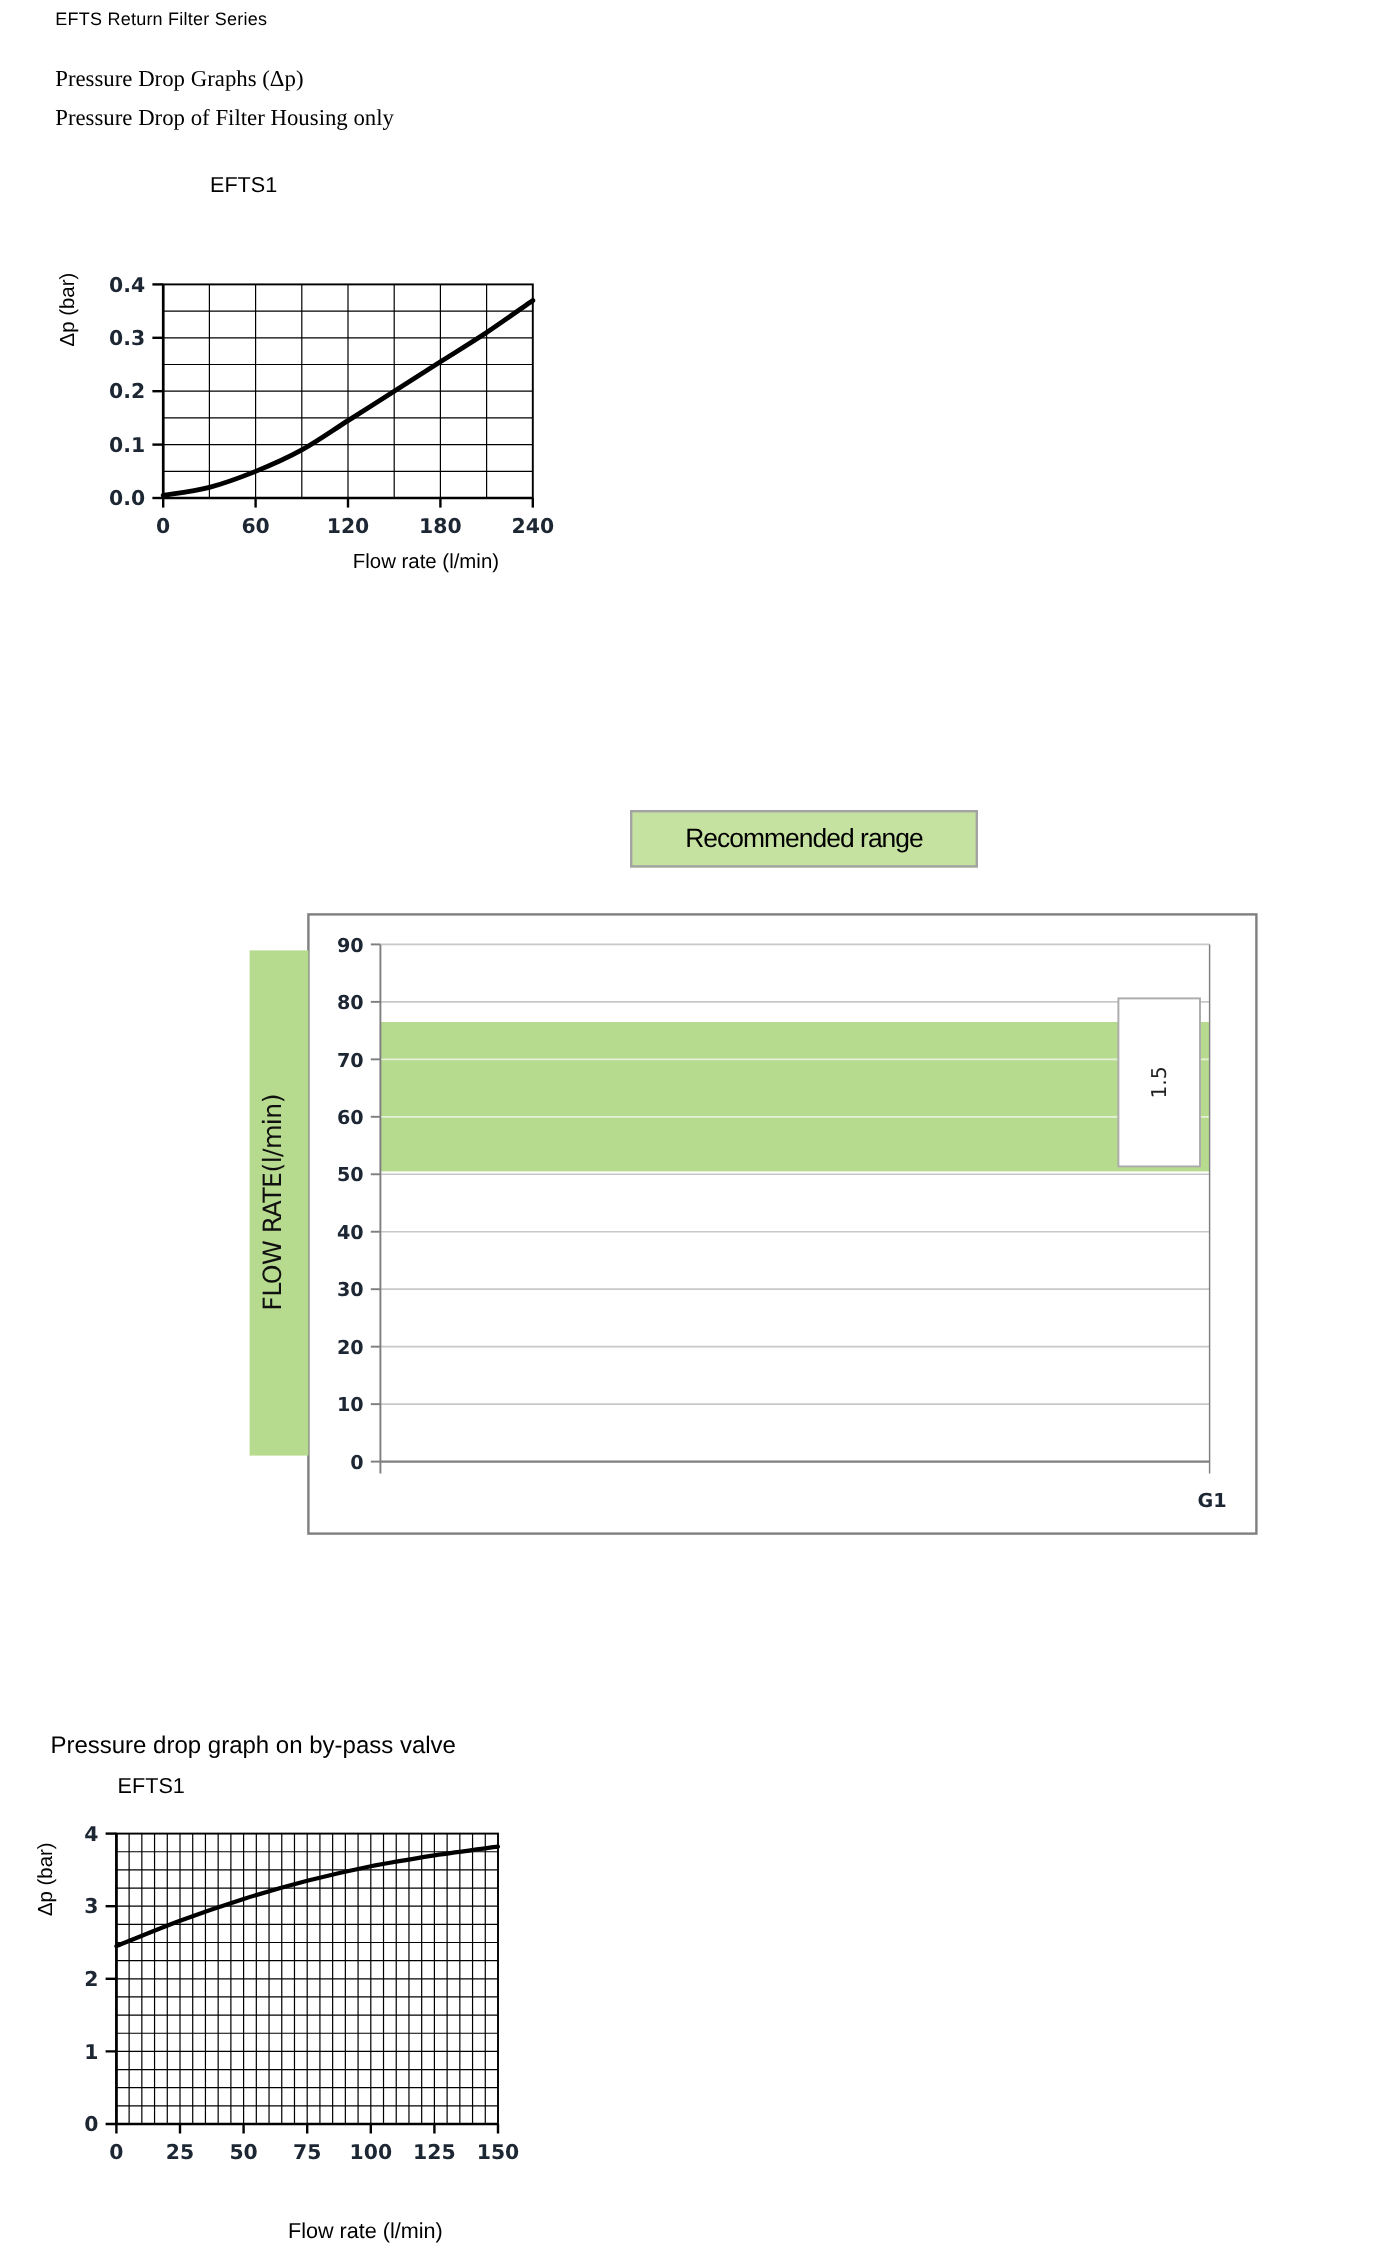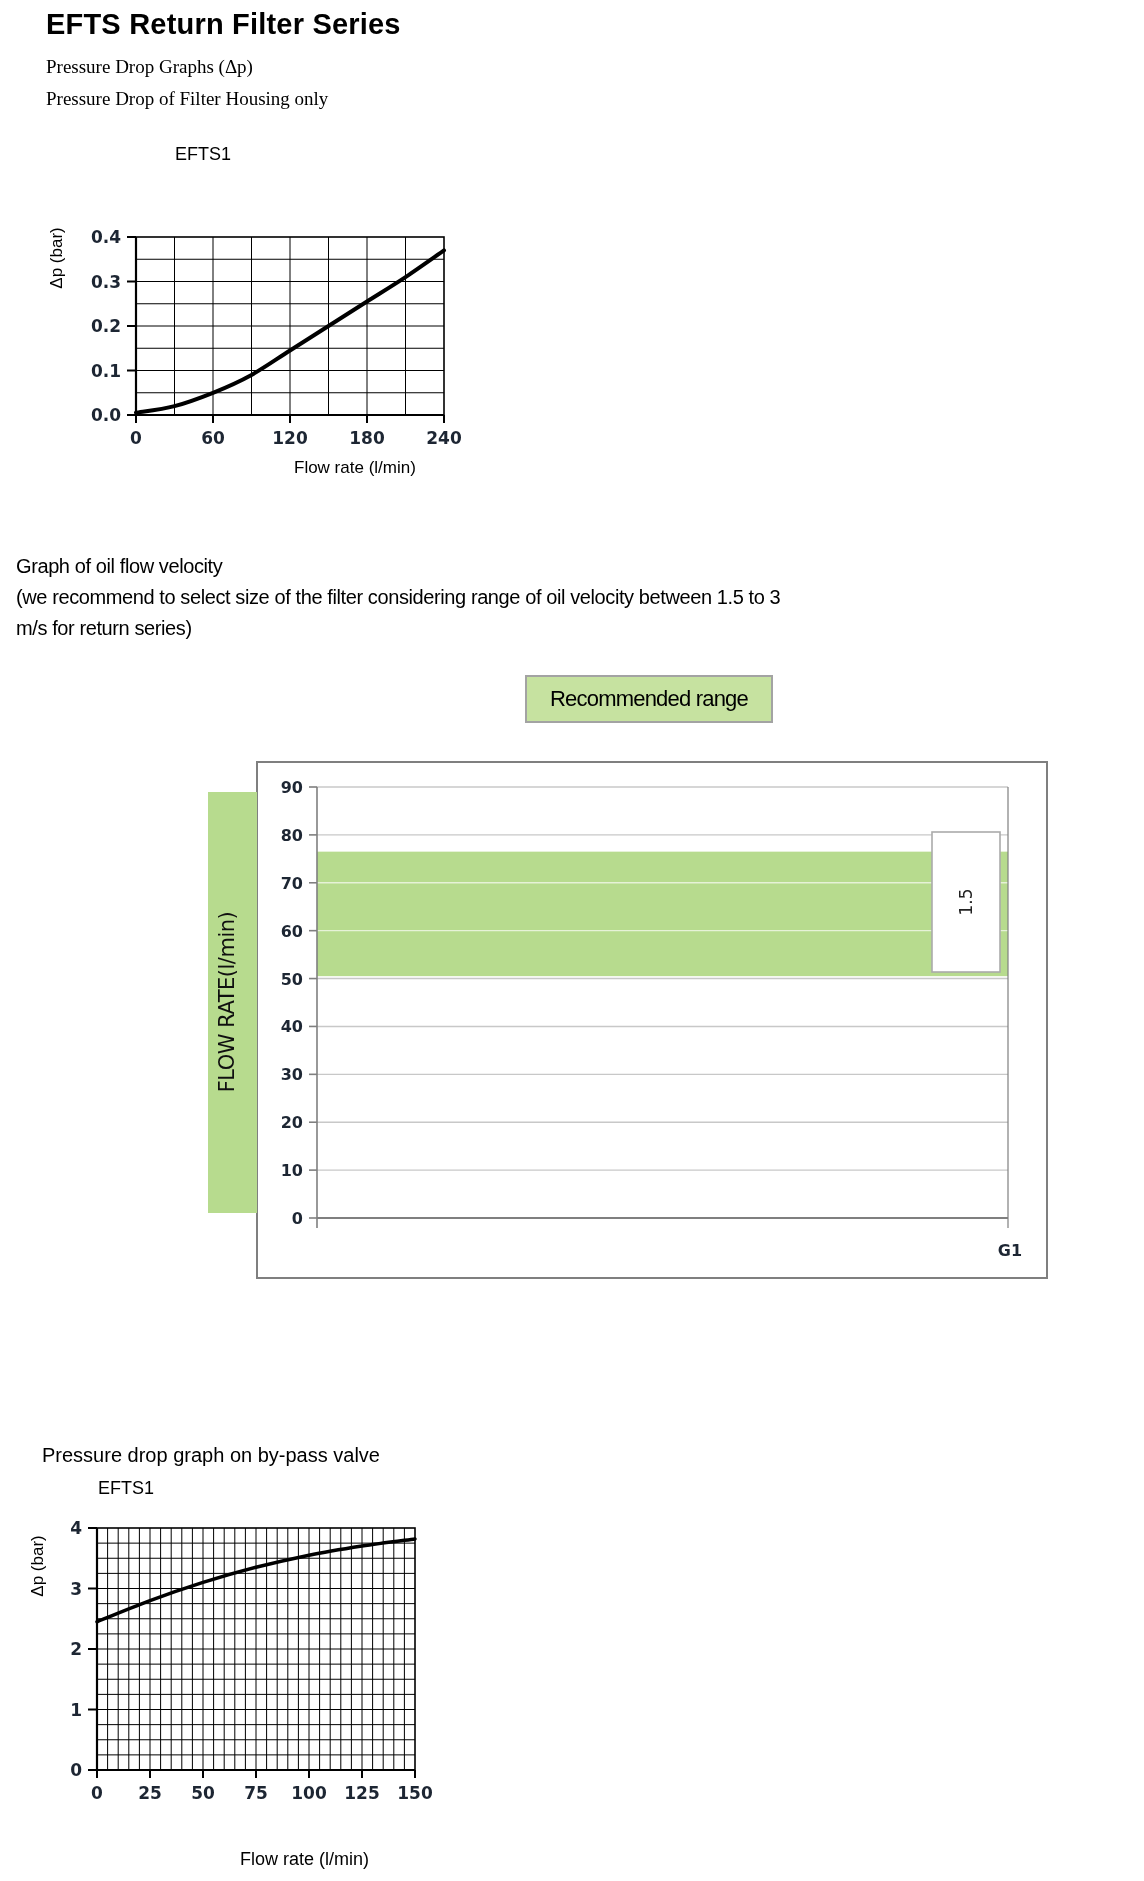--- a/index.html
+++ b/index.html
@@ -1,21 +1,21 @@
 <!DOCTYPE html>
 <html><head>
 <meta charset="utf-8">
 <style>
   html,body{margin:0;padding:0;background:#fff;}
   #page{
     position:relative;width:1144px;height:1881px;background:#ffffff;
     font-family:"Liberation Sans",sans-serif;color:#000;overflow:hidden;
   }
   .abs{position:absolute;}
-  .h1{font-size:29px;font-weight:bold;letter-spacing:0.2px;}
+  .h1{font-size:15px;font-weight:normal;letter-spacing:0.2px;}
   .h2{font-size:19px;font-family:Liberation Serif, serif;}
   .h3{font-size:20px;}
   .para{font-size:20px;letter-spacing:-0.4px;line-height:31px;white-space:nowrap;}
   .chart-title{font-size:18px;text-align:left;}
   .axis-label{font-size:17px;text-align:left;}
   .rot{transform:rotate(-90deg);transform-origin:center center;text-align:center;white-space:nowrap;}
   .badge{
     box-sizing:border-box;text-align:center;
     font-size:22px;letter-spacing:-0.8px;
     border:2px solid #a3a3a3;
@@ -70,27 +70,22 @@
           <text x="81" y="192" text-anchor="end" font-size="17" font-weight="bold" fill="#1d2633">0.2</text>
           <line x1="87" y1="141.50000000000003" x2="96" y2="141.50000000000003" stroke="#000" stroke-width="2"></line>
           <text x="81" y="147.50000000000003" text-anchor="end" font-size="17" font-weight="bold" fill="#1d2633">0.3</text>
           <line x1="87" y1="97" x2="96" y2="97" stroke="#000" stroke-width="2"></line>
           <text x="81" y="103" text-anchor="end" font-size="17" font-weight="bold" fill="#1d2633">0.4</text>
           <path d="M96,272.775C102.4,271.7 121.7,269.4 134.5,266.1C147.3,262.8 160.2,257.9 173.0,252.8C185.8,247.6 198.7,242.0 211.5,234.9C224.3,227.9 237.2,218.6 250.0,210.5C262.8,202.3 275.7,194.2 288.5,186.0C301.3,177.8 314.2,169.7 327.0,161.5C339.8,153.4 352.7,145.6 365.5,137.1C378.3,128.5 397.6,114.8 404.0,110.4" fill="none" stroke="#000000" stroke-width="4" stroke-linecap="round"></path>
         </svg></div>
   </div>
   <div class="abs axis-label" style="left:294px;top:458px;width:200px;">Flow rate (l/min)</div>
 
-  <div class="abs para" style="left:16px;top:551px;width:1125px;">
-    <div>Graph of oil flow velocity</div>
-    <div>(we recommend to select size of the filter considering range of oil velocity between 1.5 to 3</div>
-    <div>m/s for return series)</div>
-  </div>
-
-  <div class="abs badge" id="badge" style="left: 525px; top: 675px; width: 248px; height: 48px; line-height: 44px; background: rgb(198, 226, 160);">Recommended range</div>
+
+  <div class="abs badge" id="badge" style="left: 525px; top: 675px; width: 290px; height: 48px; line-height: 44px; background: rgb(198, 226, 160);">Recommended range</div>
 
   <div class="abs" style="left:200px;top:655px;">
     <div id="chart2"><svg width="870" height="700" viewBox="0 0 870 700" xmlns="http://www.w3.org/2000/svg">
           <rect x="57" y="107" width="790" height="516" fill="#fff" stroke="#7f7f7f" stroke-width="2"></rect>
           <rect x="8" y="137" width="49" height="421" fill="#b7db8e"></rect>
           <text transform="translate(34,347) rotate(-90)" text-anchor="middle" font-size="21" letter-spacing="-0.5" fill="#101010">FLOW RATE(l/min)</text>
           <rect x="117" y="196.65000000000003" width="691" height="124.51111111111106" fill="#b7db8e"></rect>
           <line x1="117" y1="515.1111111111111" x2="808" y2="515.1111111111111" stroke="#c8c8c8" stroke-width="1.4"></line>
           <line x1="117" y1="467.22222222222223" x2="808" y2="467.22222222222223" stroke="#c8c8c8" stroke-width="1.4"></line>
           <line x1="117" y1="419.33333333333337" x2="808" y2="419.33333333333337" stroke="#c8c8c8" stroke-width="1.4"></line>

